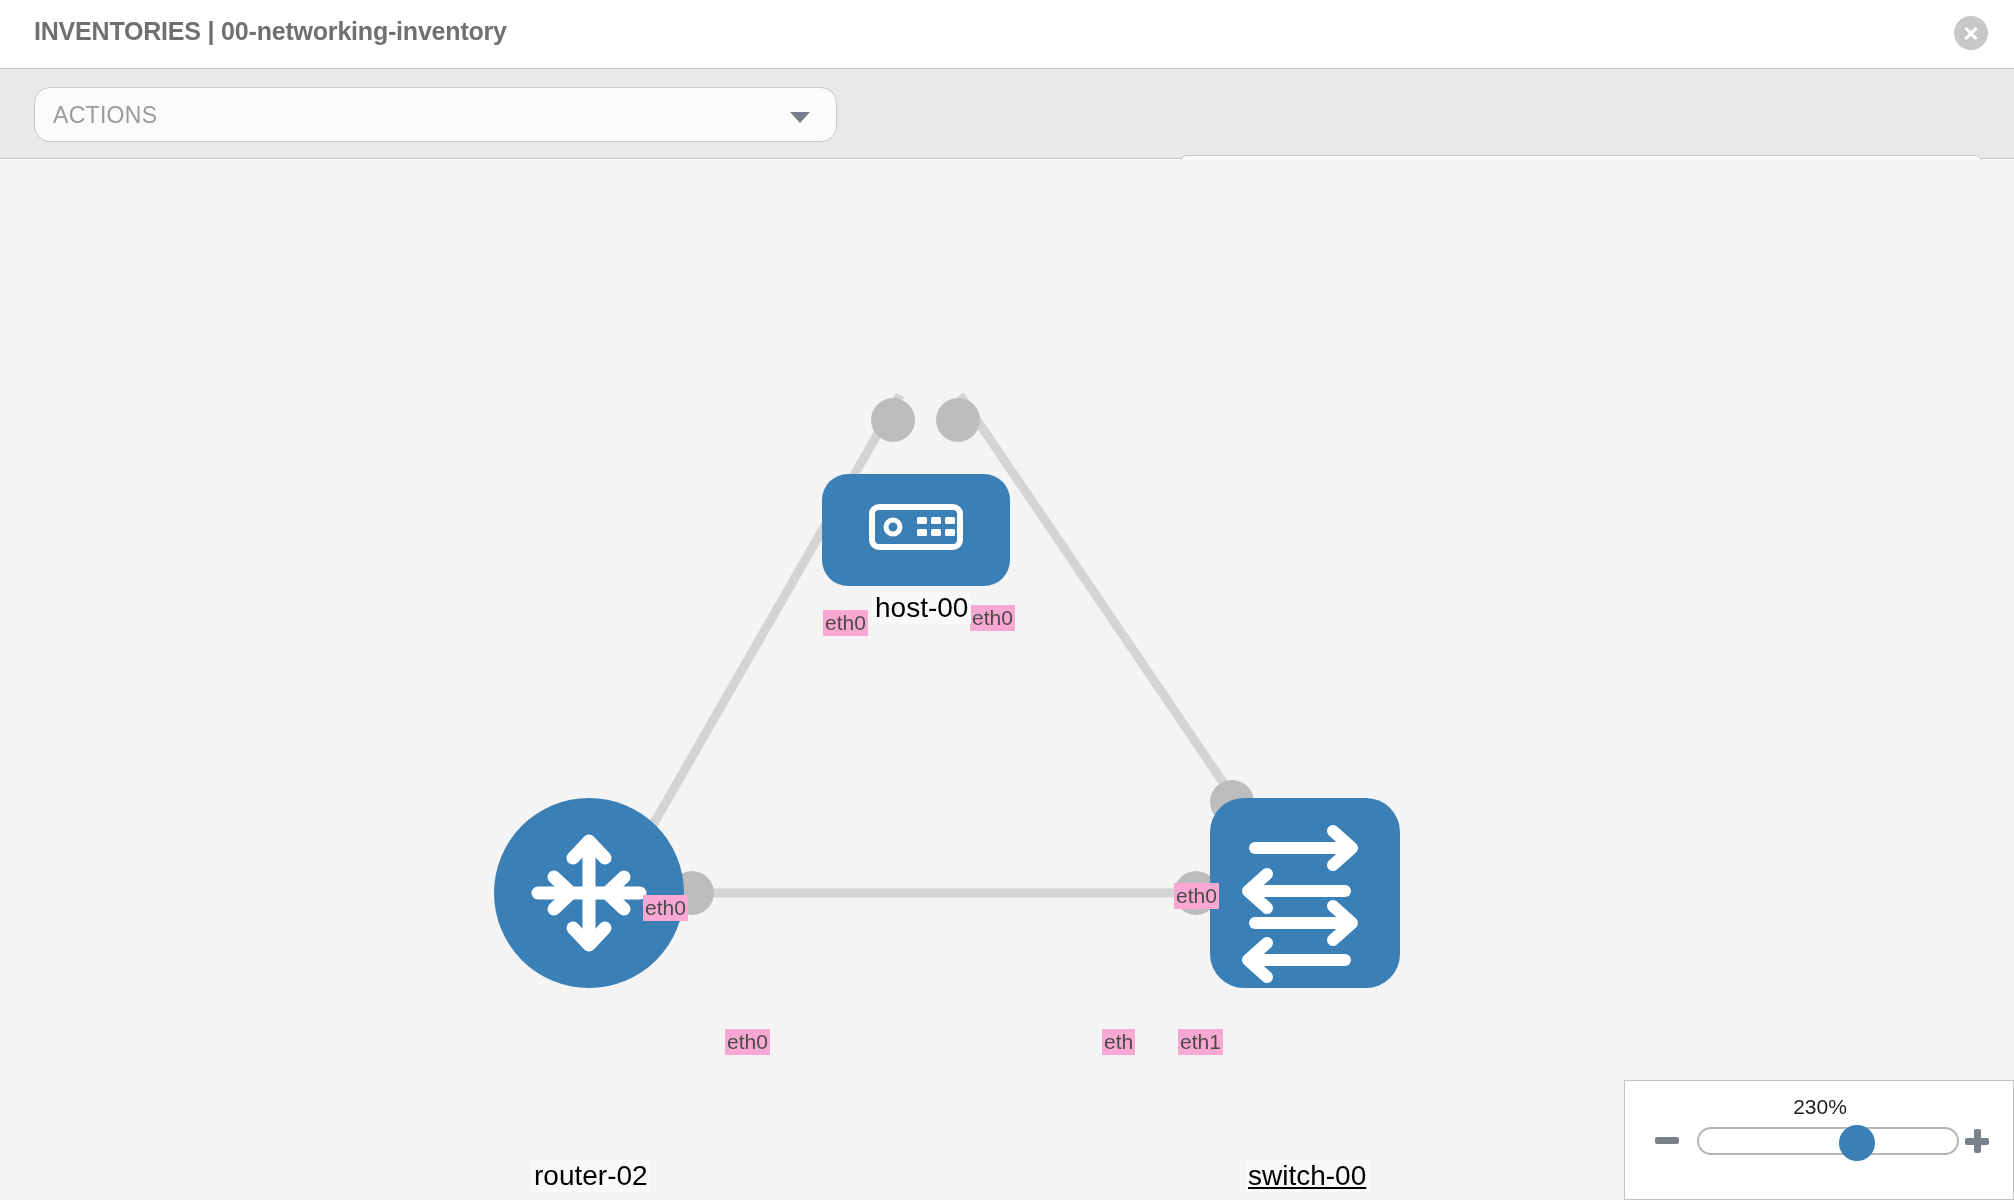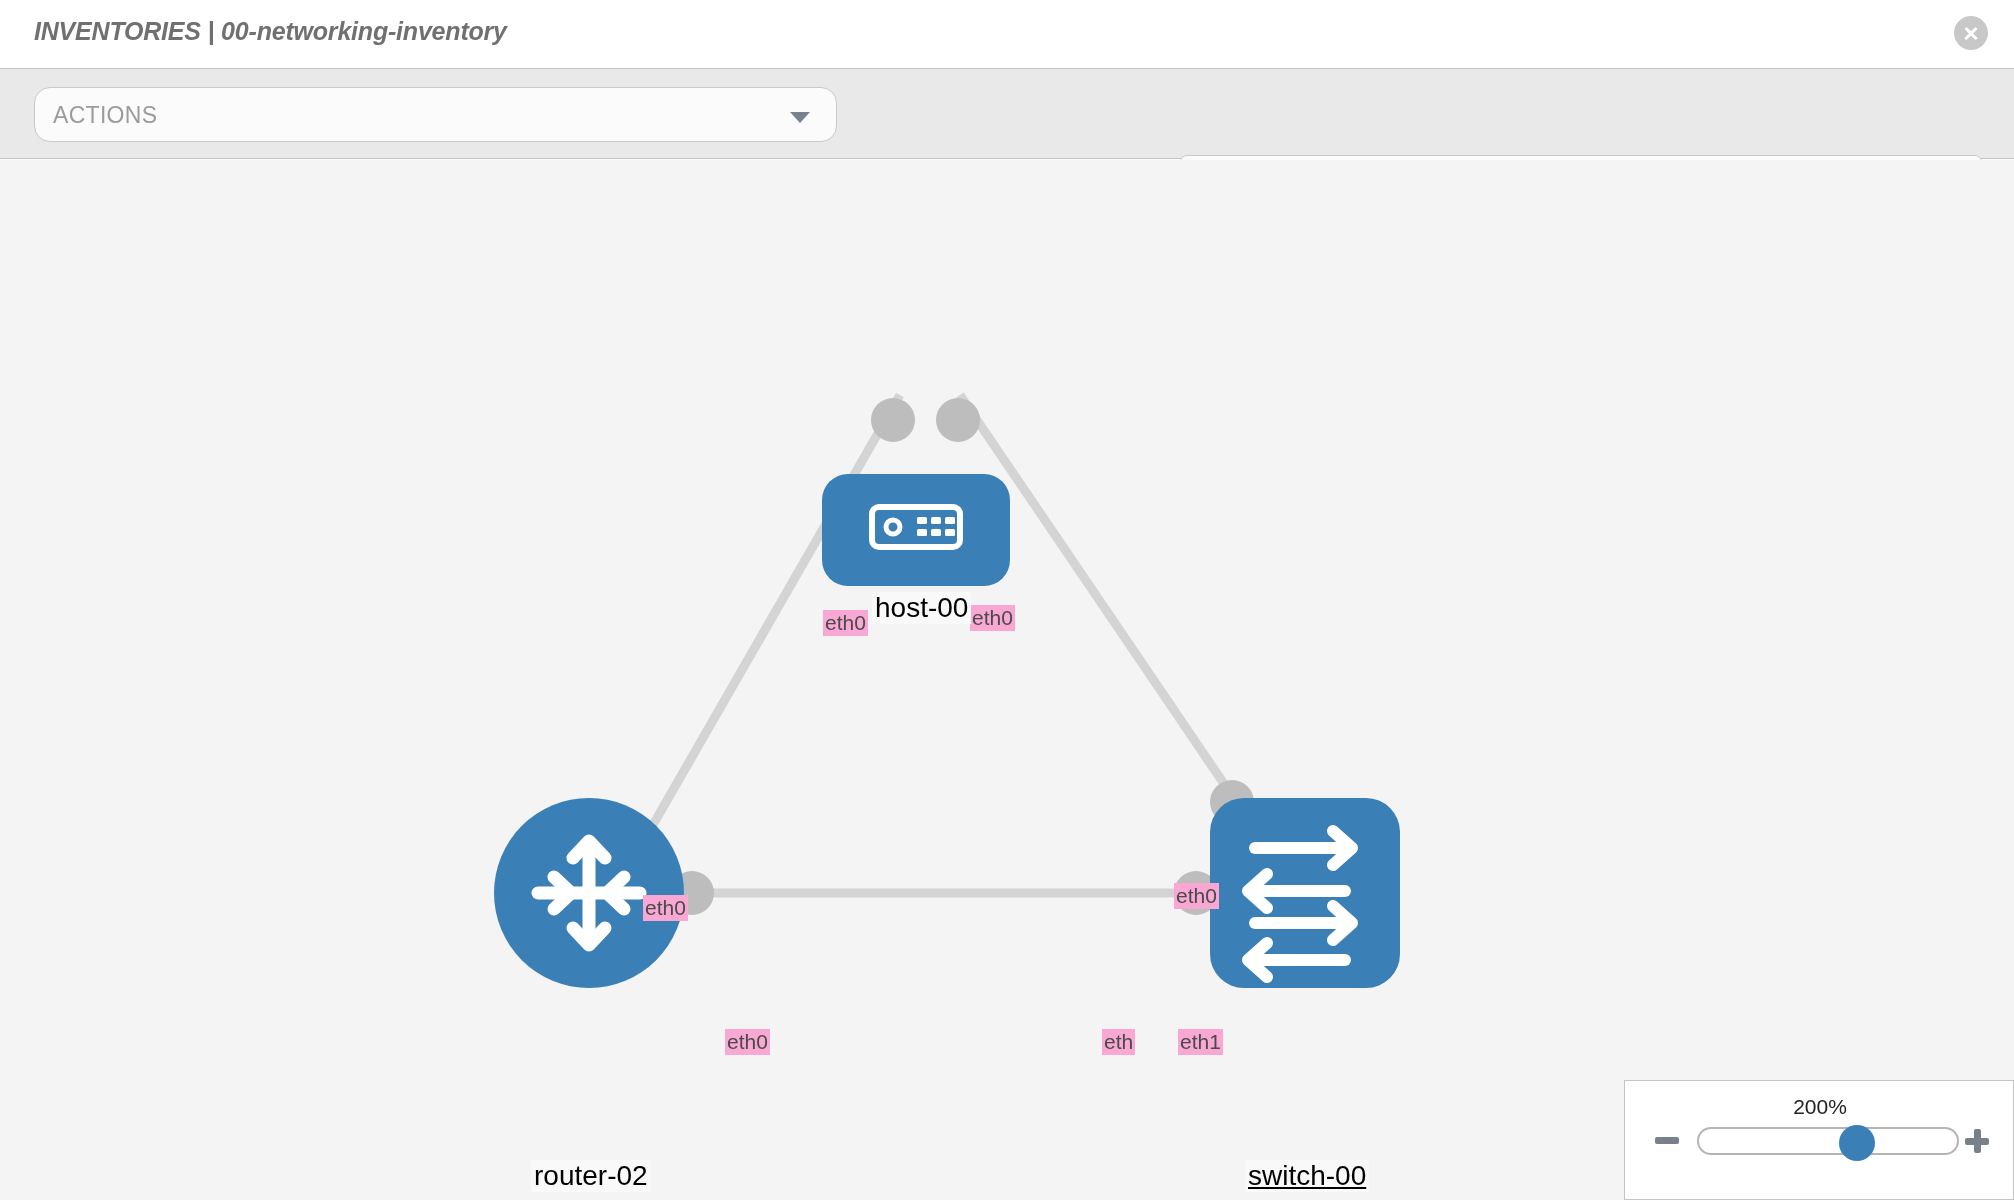--- a/index.html
+++ b/index.html
@@ -8,21 +8,20 @@
     font-family: "Liberation Sans", sans-serif;
     background: #ffffff;
     overflow: hidden;
   }
   #app { position: relative; width: 2014px; height: 1200px; }
 
   
   .header {
     position: absolute; left: 0; top: 0; width: 2014px; height: 80px;
     background: #ffffff;
-    font-style: italic;
   }
   .header-title {
     position: absolute; left: 34px; top: 17px;
     font-size: 25px; font-weight: bold; color: #707070;
     letter-spacing: -0.2px; white-space: nowrap;
   }
   .close-btn {
     position: absolute; right: 26px; top: 16px;
     width: 34px; height: 34px; border-radius: 50%;
     background: #c8c8c8; cursor: pointer;
@@ -249,21 +248,21 @@
     <div class="edge-label" style="left:643px; top:735px;">eth0</div>
     <div class="edge-label" style="left:725px; top:869px;">eth0</div>
     <div class="node-label" style="left:531px; top:1000px;">router-02</div>
 
     <div class="edge-label" style="left:1174px; top:723px;">eth0</div>
     <div class="edge-label" style="left:1102px; top:869px;">eth</div>
     <div class="edge-label" style="left:1178px; top:869px;">eth1</div>
     <div class="node-label" style="left:1245px; top:1000px;text-decoration:underline;">switch-00</div>
 
     <div class="zoom-panel">
-      <div class="zoom-value">200%</div>
+      <div class="zoom-value">230%</div>
       <div class="zoom-minus"></div>
       <div class="zoom-track">
         <div class="zoom-thumb" id="zoom-thumb" style="left: 140px;"></div>
       </div>
       <div class="zoom-plus"></div>
     </div>
   </div>
 </div>
 
 </body></html>

